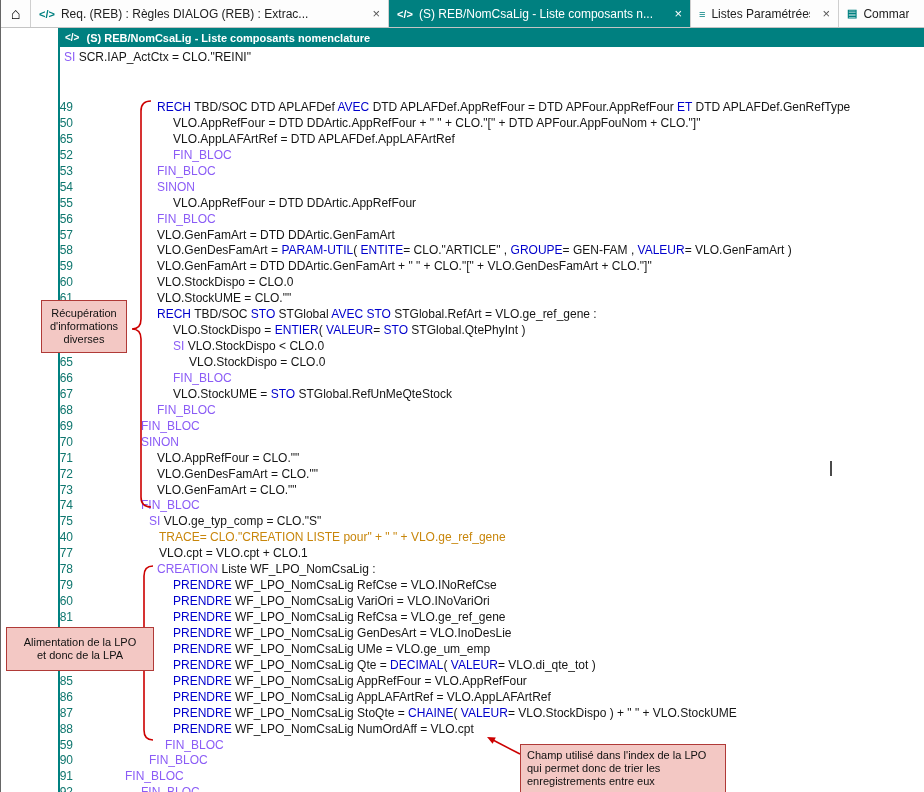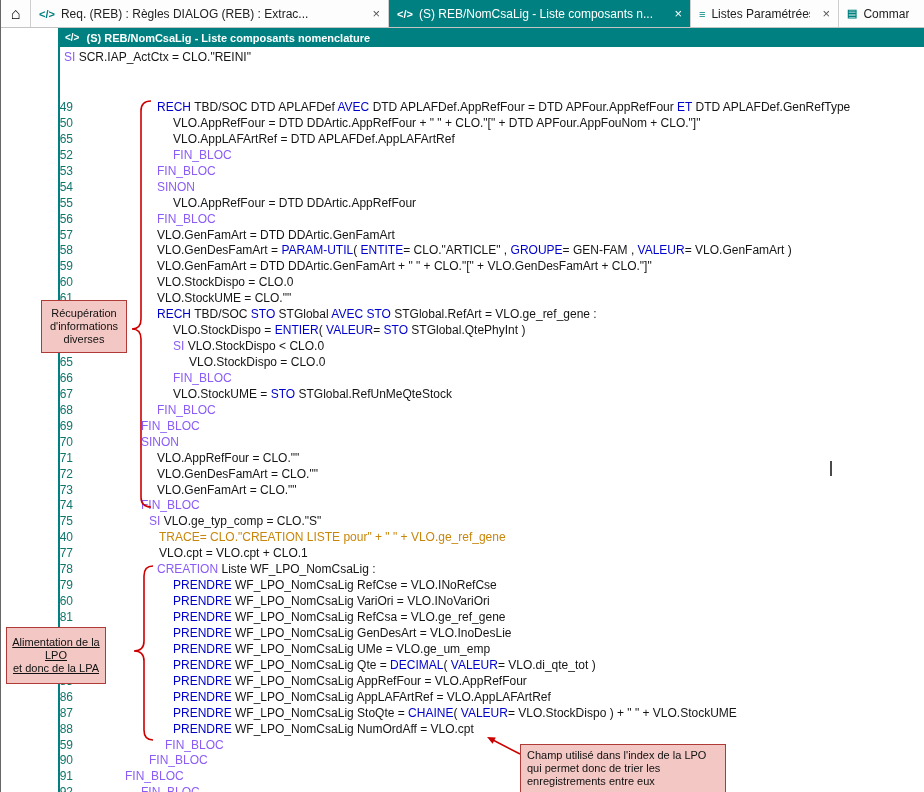--- a/index.html
+++ b/index.html
@@ -43,21 +43,21 @@
   .seg-o { color:#c8860b; }
   
   .overlay { position:absolute; top:0; left:0; z-index:4; pointer-events:none; }
   .brace { fill:none; stroke:#cc0000; stroke-width:1.6; }
   .arrowline { stroke:#cc0000; stroke-width:1.6; }
   .arrowhead { fill:#cc0000; }
   .callout { position:absolute; z-index:5; background:#f3c8c4; border:1px solid #b03a37;
     font-size:11px; line-height:13px; color:#111; white-space:pre-line;
     text-align:center; padding:6px 2px; }
   .c1 { left:40px; top:300px; width:86px; }
-  .c2 { left:5px;  top:627px; width:100px; padding-top:8px; padding-bottom:8px;text-decoration:underline; }
+  .c2 { left:5px;  top:627px; width:148px; padding-top:8px; padding-bottom:8px; }
   .c3 { left:519px; top:744px; width:206px; text-align:left; padding:4px 6px; }
   .ibeam { position:absolute; left:829px; top:461px; width:2px; height:15px;
     background:#4a4a4a; z-index:3; }
 </style>
 </head>
 <body>
 
 <div class="tabbar">
   <div class="home">
     <span>⌂</span>

